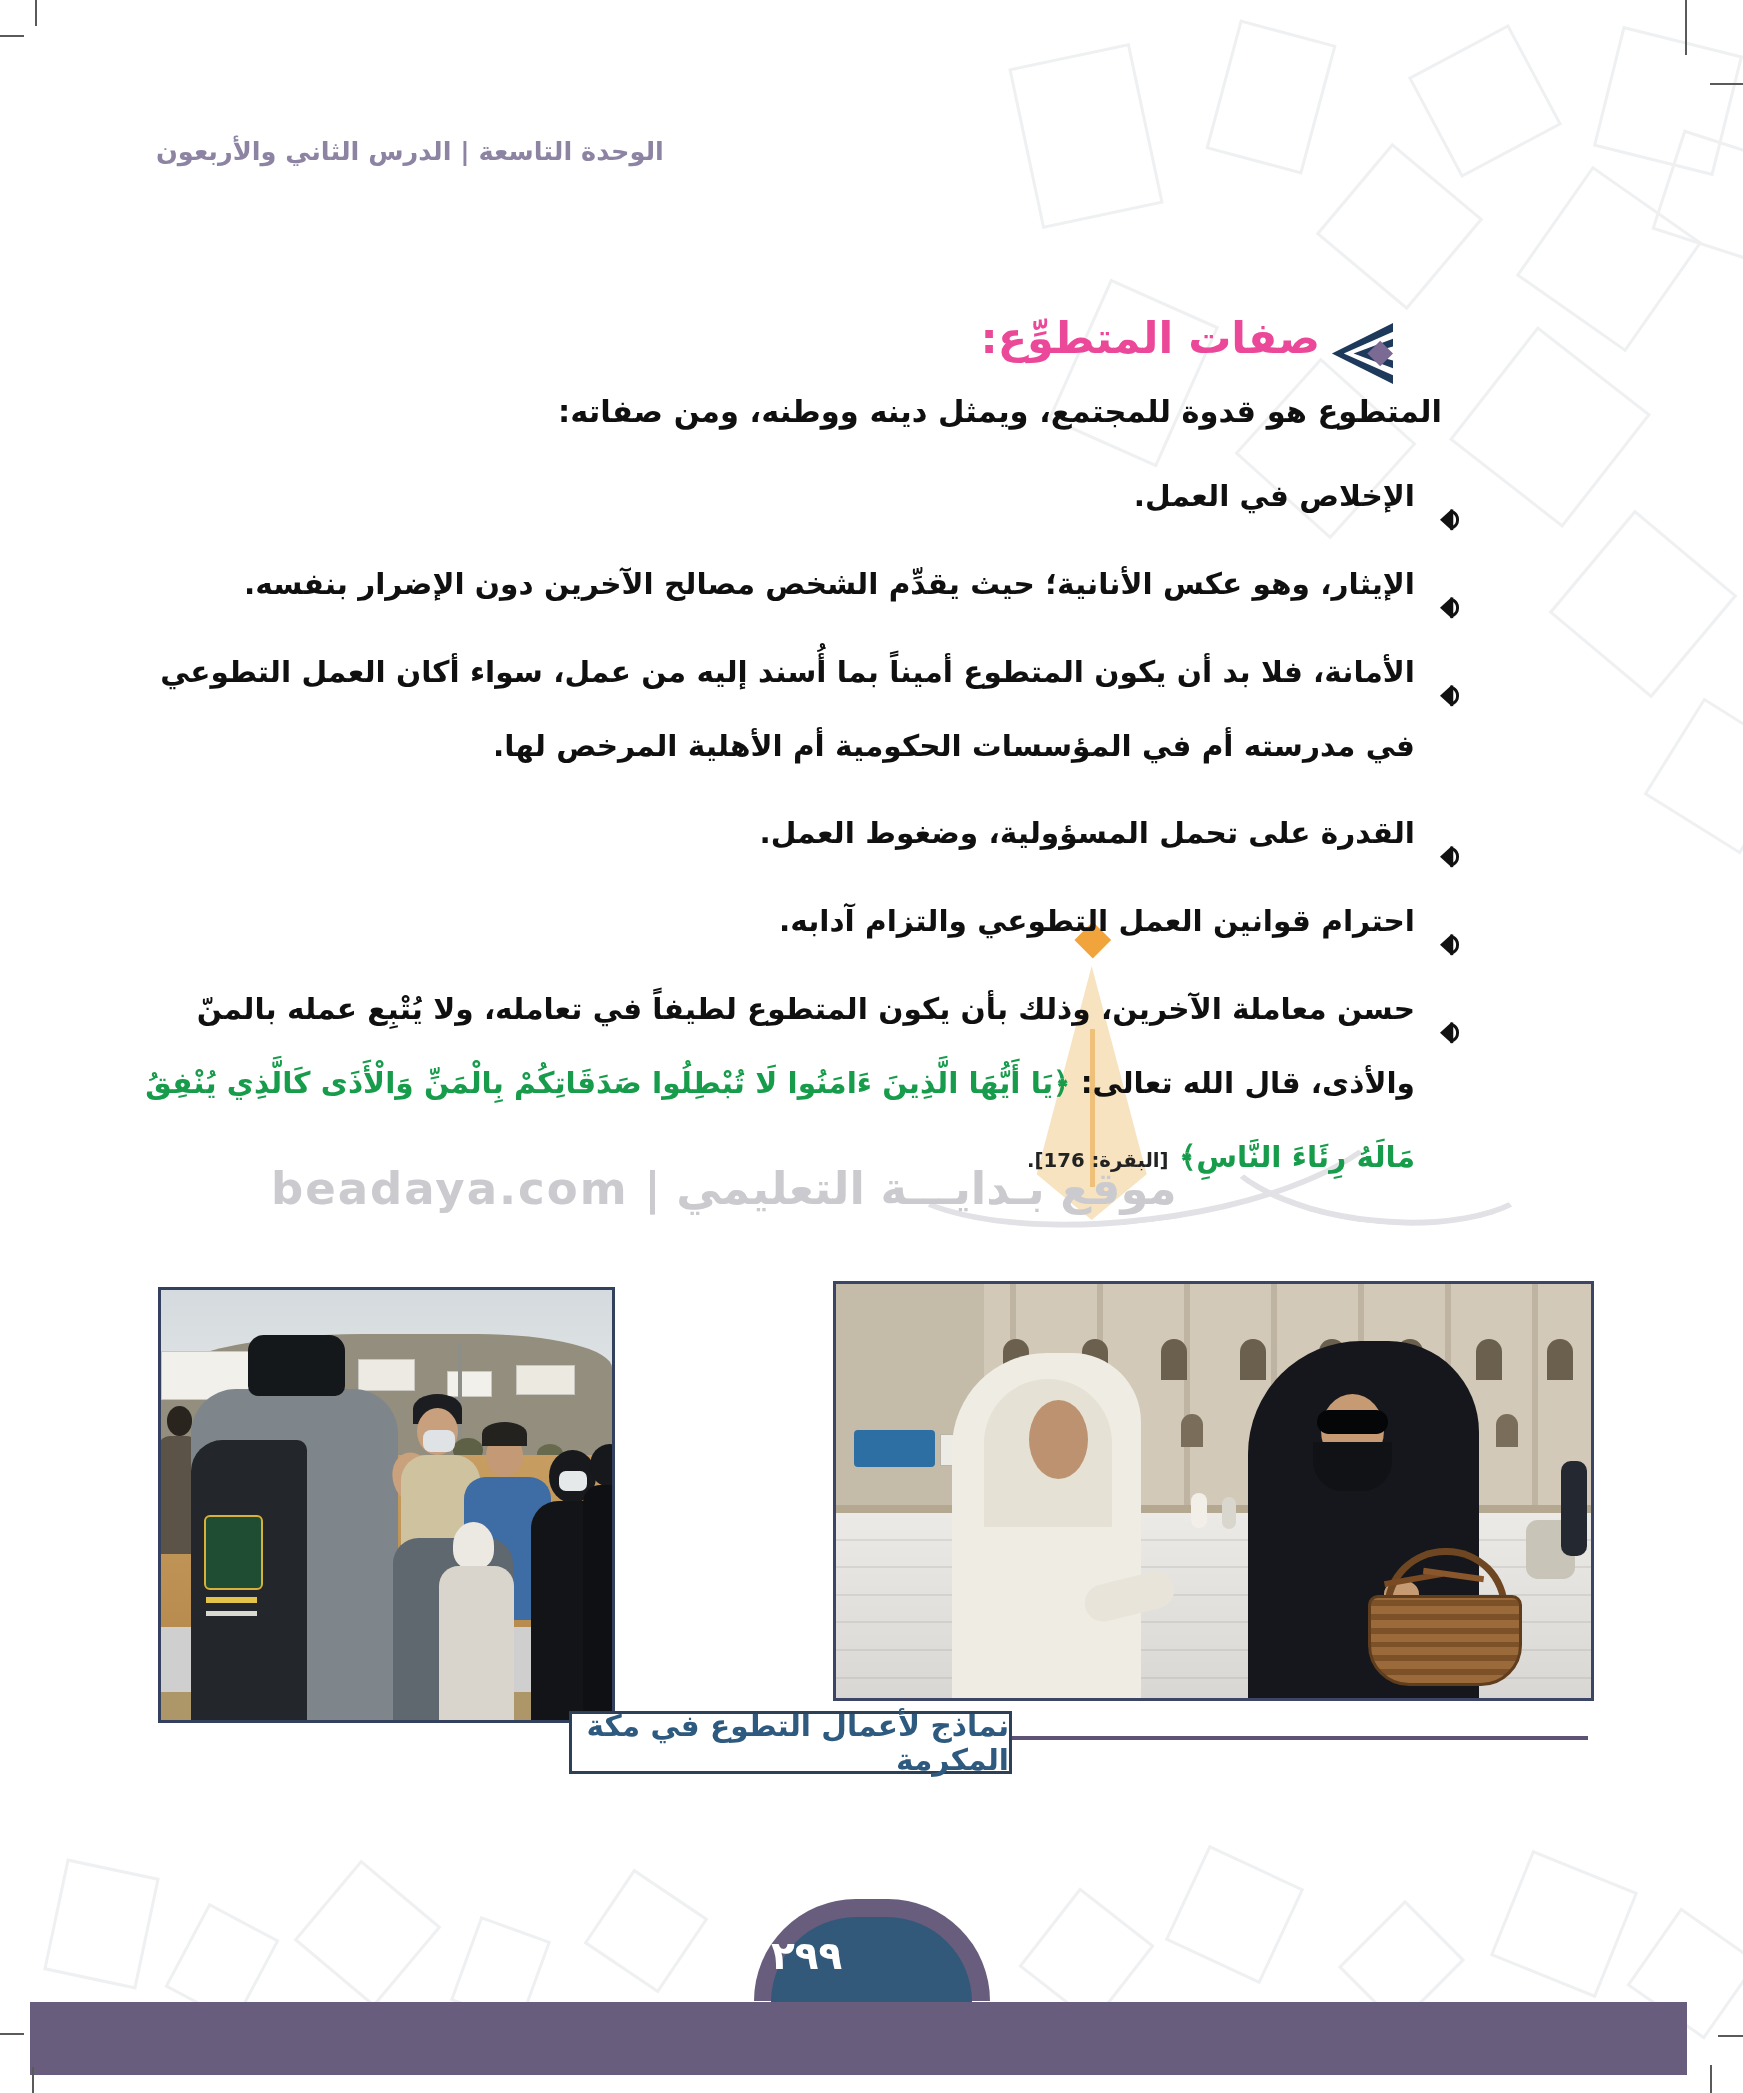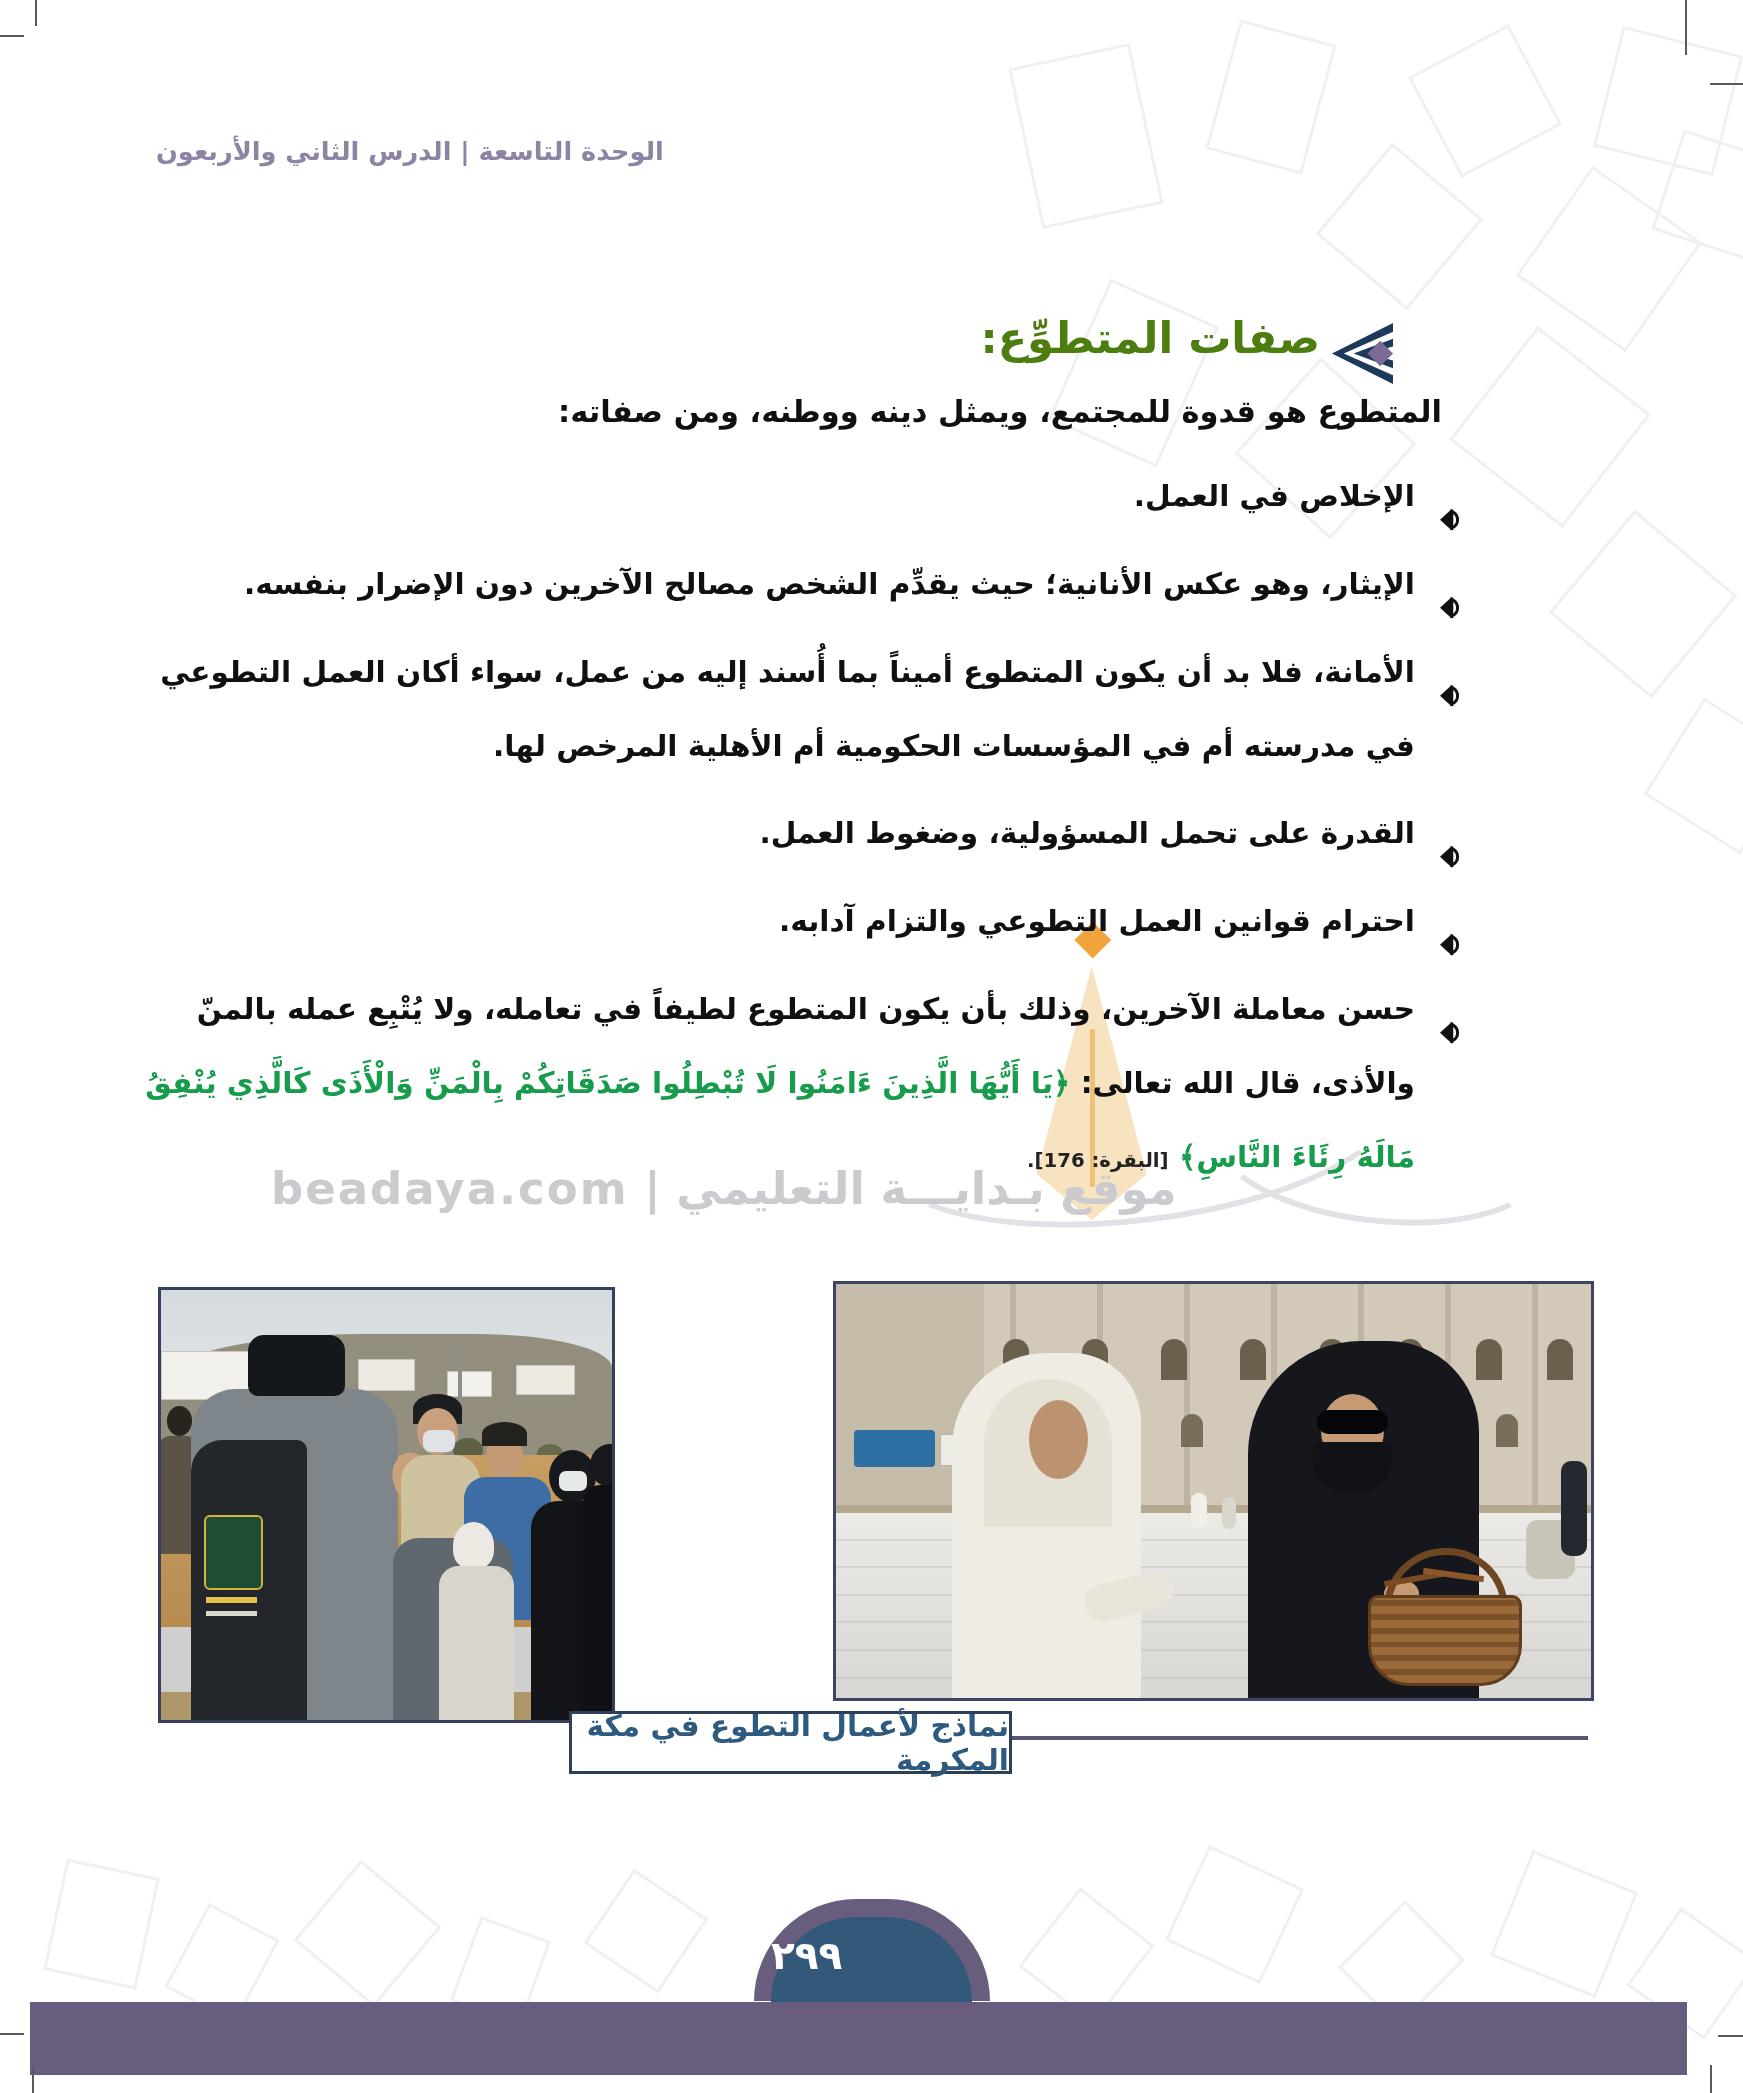--- a/index.html
+++ b/index.html
@@ -13,21 +13,21 @@
   
   .crop{position:absolute; background:#5a5a5a; z-index:5;}
   
   .hdr{
     position:absolute; left:156px; top:136px; z-index:3;
     color:#8d84a3; font-size:25.6px; font-weight:bold; direction:rtl;
   }
   
   .sec-title{
     position:absolute; right:424px; top:313px; z-index:3;
-    color:#4d7c0f; font-size:43px; font-weight:bold; direction:rtl;
+    color:#ec4899; font-size:43px; font-weight:bold; direction:rtl;
   }
   .title-ico{position:absolute; left:1328px; top:321px; width:65px; height:65px; z-index:3;}
   .intro{
     position:absolute; right:302px; top:394px; z-index:3;
     color:#101010; font-size:30.5px; font-weight:bold; direction:rtl;
   }
   
   .blist{
     position:absolute; right:272px; top:455px; width:1324px; z-index:3;
     list-style:none; margin:4px; padding:0; direction:rtl;

